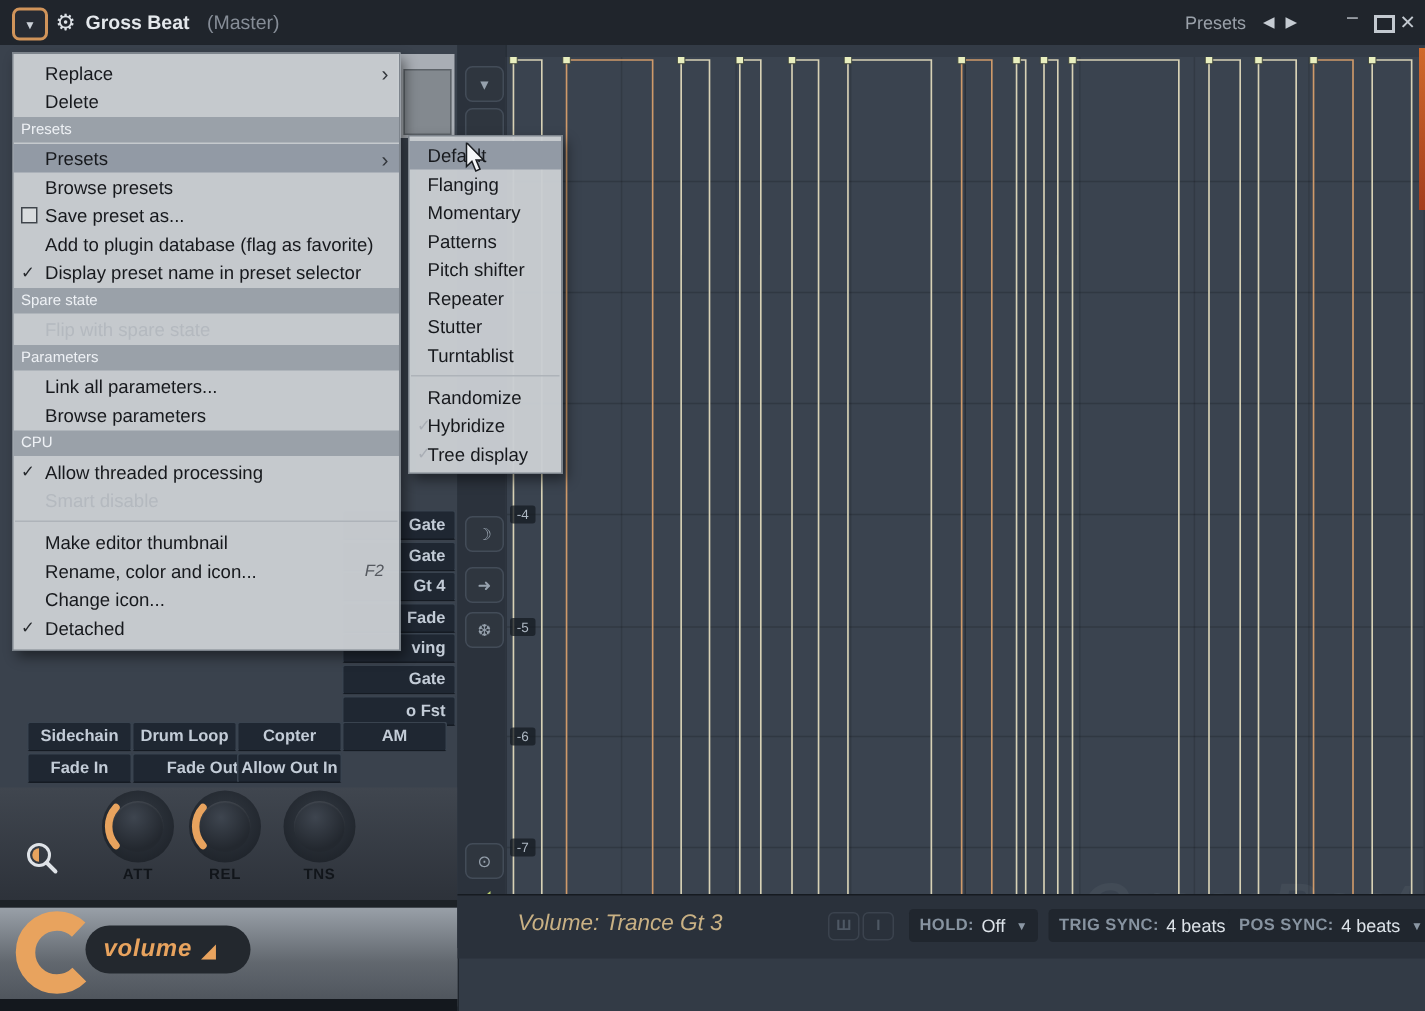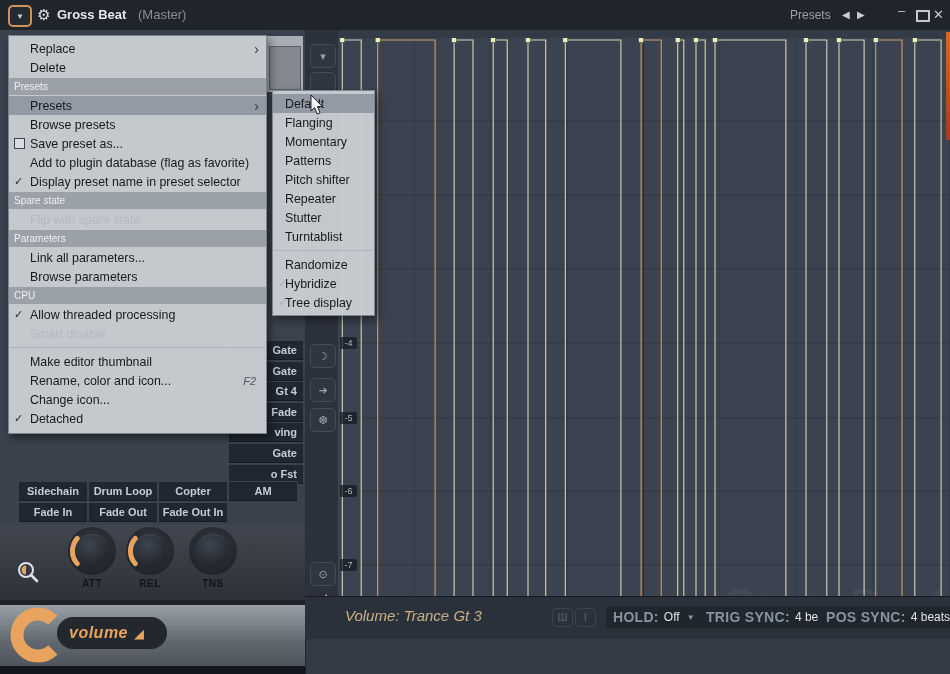--- a/index.html
+++ b/index.html
@@ -65,21 +65,21 @@
              color:rgba(222,230,240,0.05);letter-spacing:1px;}
   #meter-strip{position:absolute;left:641px;top:2px;width:4px;height:108px;
                background:linear-gradient(180deg,#d06a2c,#a33d1d);}
   
   #bottom-bar{position:absolute;left:305px;top:596px;width:758px;height:42px;background:#2a313b;border-top:1px solid #161b21;text-decoration:underline;}
   #vol-label{position:absolute;left:40px;top:10px;font-size:15px;font-style:italic;color:#c9b184;}
   .mini-btn{position:absolute;top:11px;width:19px;height:17px;border:1px solid #3b434e;border-radius:4px;
             color:#4e5864;font-size:10px;font-weight:bold;display:flex;align-items:center;justify-content:center;}
   .dd-group{position:absolute;top:9px;height:22px;background:#20262e;border-radius:3px;display:flex;
             align-items:center;padding:0 7px;gap:5px;}
-  .dd-label{font-size:14px;font-weight:bold;color:#8793a0;letter-spacing:.3px;}
+  .dd-label{font-size:11px;font-weight:bold;color:#8793a0;letter-spacing:.3px;}
   .dd-value{font-size:12px;color:#dde3e9;}
   .dd-arrow{font-size:8px;color:#8b97a4;margin-left:2px;}
   
   #ctx-menu{position:absolute;left:8px;top:35px;width:257px;background:rgba(201,205,210,0.97);
             border:1px solid #7d848c;box-shadow:3px 4px 8px rgba(0,0,0,.45);padding:3px 0 5px 0;z-index:40;}
   #sub-menu{position:absolute;left:272px;top:90px;width:101px;background:rgba(201,205,210,0.97);
             border:1px solid #7d848c;box-shadow:3px 4px 8px rgba(0,0,0,.45);padding:3px 0;z-index:50;}
   .m-item{position:relative;height:19px;display:flex;align-items:center;padding-left:21px;
           font-size:12.4px;color:#17191d;white-space:nowrap;}
   #sub-menu .m-item{padding-left:12px;}
@@ -128,22 +128,22 @@
         <div class="pbtn" style="top: 82.4px;">ving</div>
         <div class="pbtn" style="top: 103px;">Gate</div>
         <div class="pbtn" style="top: 123.6px;">o Fst</div>
       </div>
     <div id="preset-rows">
         <div class="pbtn" style="left: 0px; top: 0px;">Sidechain</div>
         <div class="pbtn" style="left: 70px; top: 0px;">Drum Loop</div>
         <div class="pbtn" style="left: 140px; top: 0px;">Copter</div>
         <div class="pbtn" style="left: 210px; top: 0px; text-align: center;">AM</div>
         <div class="pbtn" style="left: 0px; top: 21px;">Fade In</div>
-        <div class="pbtn" style="left: 70px; top: 21px;">Fade Out</div>
-        <div class="pbtn" style="left: 140px; top: 21px;">Fade Out In</div>
+        <div class="pbtn" style="left: 70px; top: 21px; padding-left: 12px;">Fade Out</div>
+        <div class="pbtn" style="left: 140px; top: 21px;">Allow Out In</div>
         <div class="pbtn" style="left: 210px; top: 21px; margin-top: 32px;">Mute</div>
       </div>
 
     <div id="knob-zone">
       <div id="knobs-holder">
           <div class="knob" style="left: 62px;">
             <div class="cup">
               <div class="cap"></div>
               <svg width="48" height="48">
                 <path d="M 9.3 11.3 A 19 19 0 0 0 9.3 36.7" fill="none" stroke="#e8a35e" stroke-width="5" stroke-linecap="round"></path>

